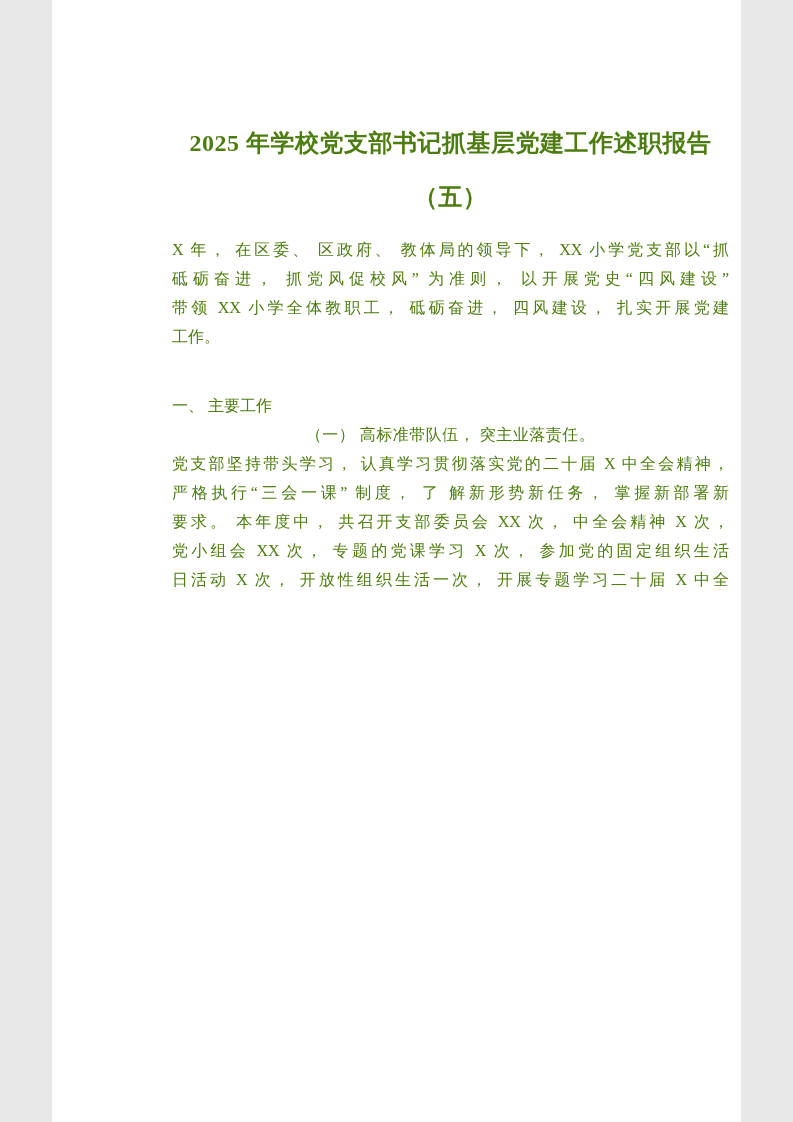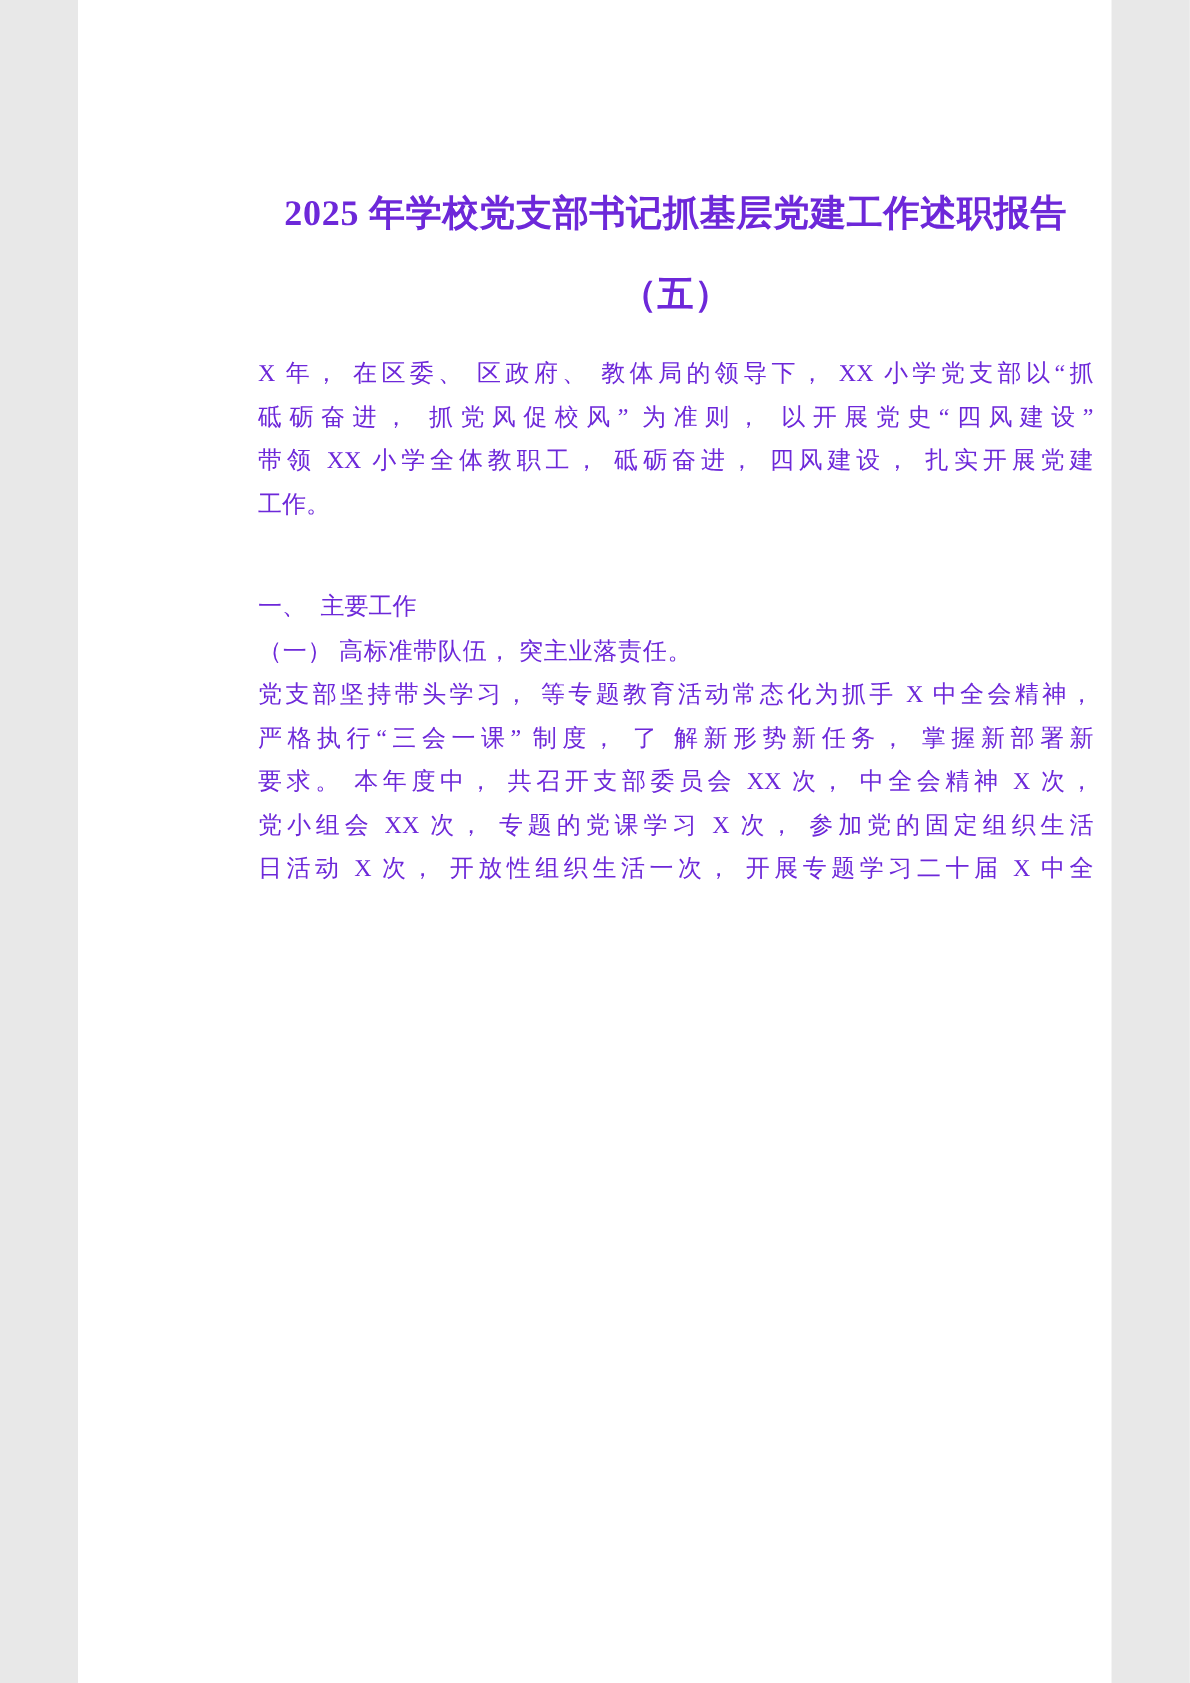--- a/index.html
+++ b/index.html
@@ -4,21 +4,21 @@
 <style>
   html, body { margin: 0; padding: 0; background: #e8e8e8; }
   .page {
     position: relative;
     width: 689px;
     height: 1122px;
     margin: 0 auto;
     background: #ffffff;
     overflow: hidden;
     font-family: "Liberation Serif", "DejaVu Serif", serif;
-    color: #6d28d9;
+    color: #4d7c0f;
   }
   .content {
     position: absolute;
     left: 120px;
     top: 0;
     width: 557px;
   }
   .doc-title {
     margin-top: 116px;
     text-align: center;
@@ -30,22 +30,22 @@
   .line {
     font-size: 16px;
     line-height: 29px;
     white-space: normal;
   }
   .fill {
     text-align: justify;
     text-align-last: justify;
   }
   .intro-block   { margin-top: 11px; }
-  .section-head  { margin-top: 40px; font-family: Liberation Mono, monospace; }
-  .sub-head      { letter-spacing: 0.5px; }
+  .section-head  { margin-top: 40px; }
+  .sub-head      { letter-spacing: 0.5px; text-align: center; }
 </style>
 </head>
 <body>
 
 <div class="page">
   <div class="content">
 
     <div class="doc-title">
       <div>2025 年学校党支部书记抓基层党建工作述职报告</div>
       <div>（五）</div>
@@ -56,21 +56,21 @@
       <div class="line fill">砥砺奋进， 抓党风促校风” 为准则， 以开展党史“四风建设”</div>
       <div class="line fill">带领 XX 小学全体教职工， 砥砺奋进， 四风建设， 扎实开展党建</div>
       <div class="line">工作。</div>
     </div>
 
     <div class="line section-head">一、 主要工作</div>
 
     <div class="line sub-head">（一） 高标准带队伍， 突主业落责任。</div>
 
     <div>
-      <div class="line fill">党支部坚持带头学习， 等专题教育活动常态化为抓手 X 中全会精神，</div>
+      <div class="line fill">党支部坚持带头学习， 认真学习贯彻落实党的二十届 X 中全会精神，</div>
       <div class="line fill">严格执行“三会一课” 制度， 了 解新形势新任务， 掌握新部署新</div>
       <div class="line fill">要求。 本年度中， 共召开支部委员会 XX 次， 中全会精神 X 次，</div>
       <div class="line fill">党小组会 XX 次， 专题的党课学习 X 次， 参加党的固定组织生活</div>
       <div class="line fill">日活动 X 次， 开放性组织生活一次， 开展专题学习二十届 X 中全</div>
 
     </div>
 
   </div>
 </div>
 

